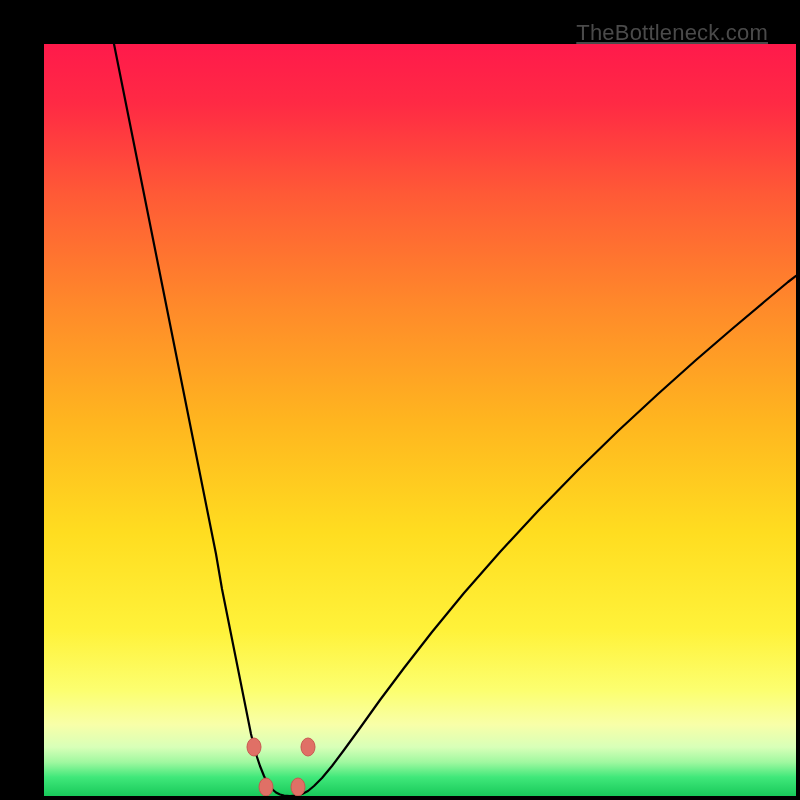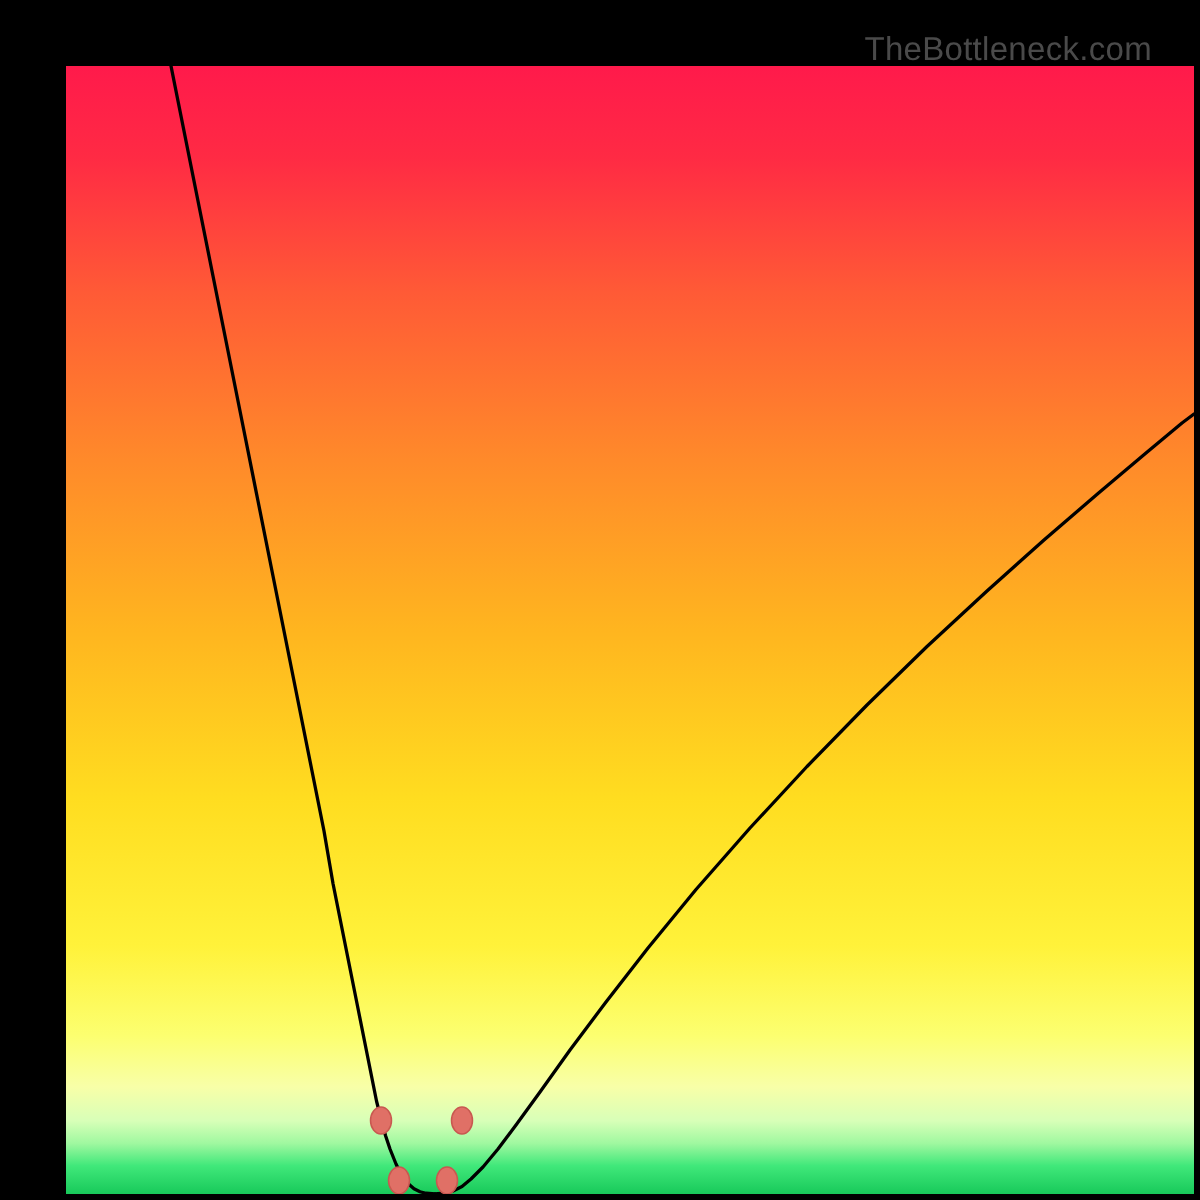--- a/index.html
+++ b/index.html
@@ -43,20 +43,21 @@
   }
   .watermark {
     position: absolute;
     top: 0px;
     right: 12px;
     color: #4a4a4a;
     font-size: 22px;
     font-weight: 500;
     letter-spacing: 0.2px;
     user-select: none;
+    text-decoration: underline;
   }
 </style>
 </head>
 <body>
 
 <div class="frame">
 
   <div class="plot-area">
 
     <svg class="gradient" viewBox="0 0 752 752" preserveAspectRatio="none">

